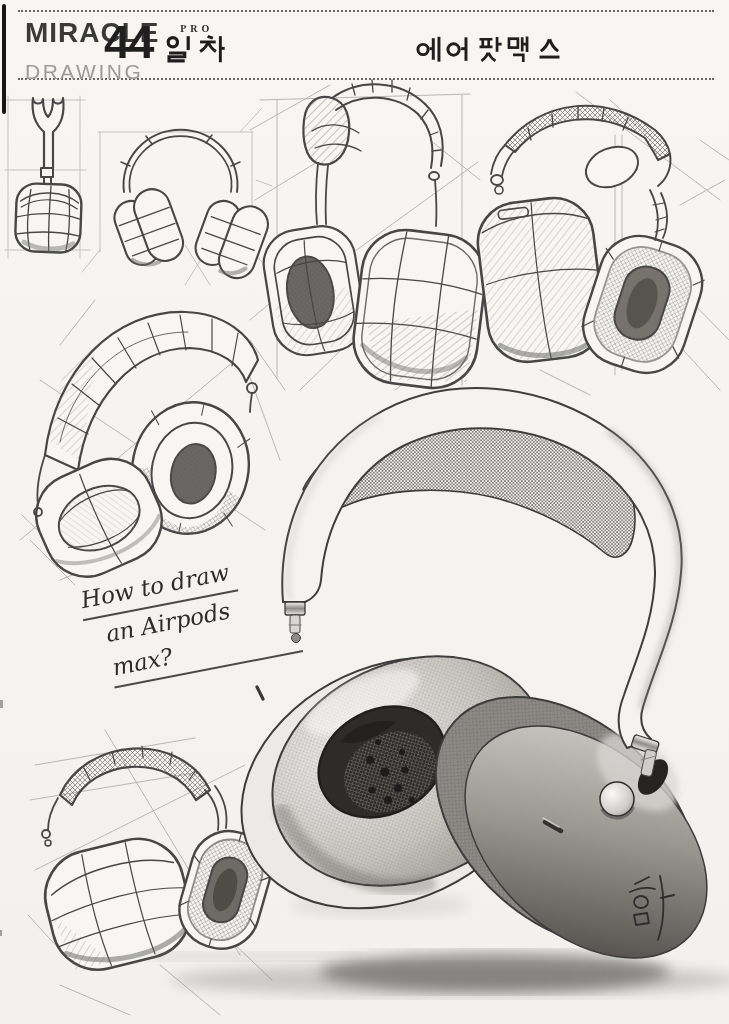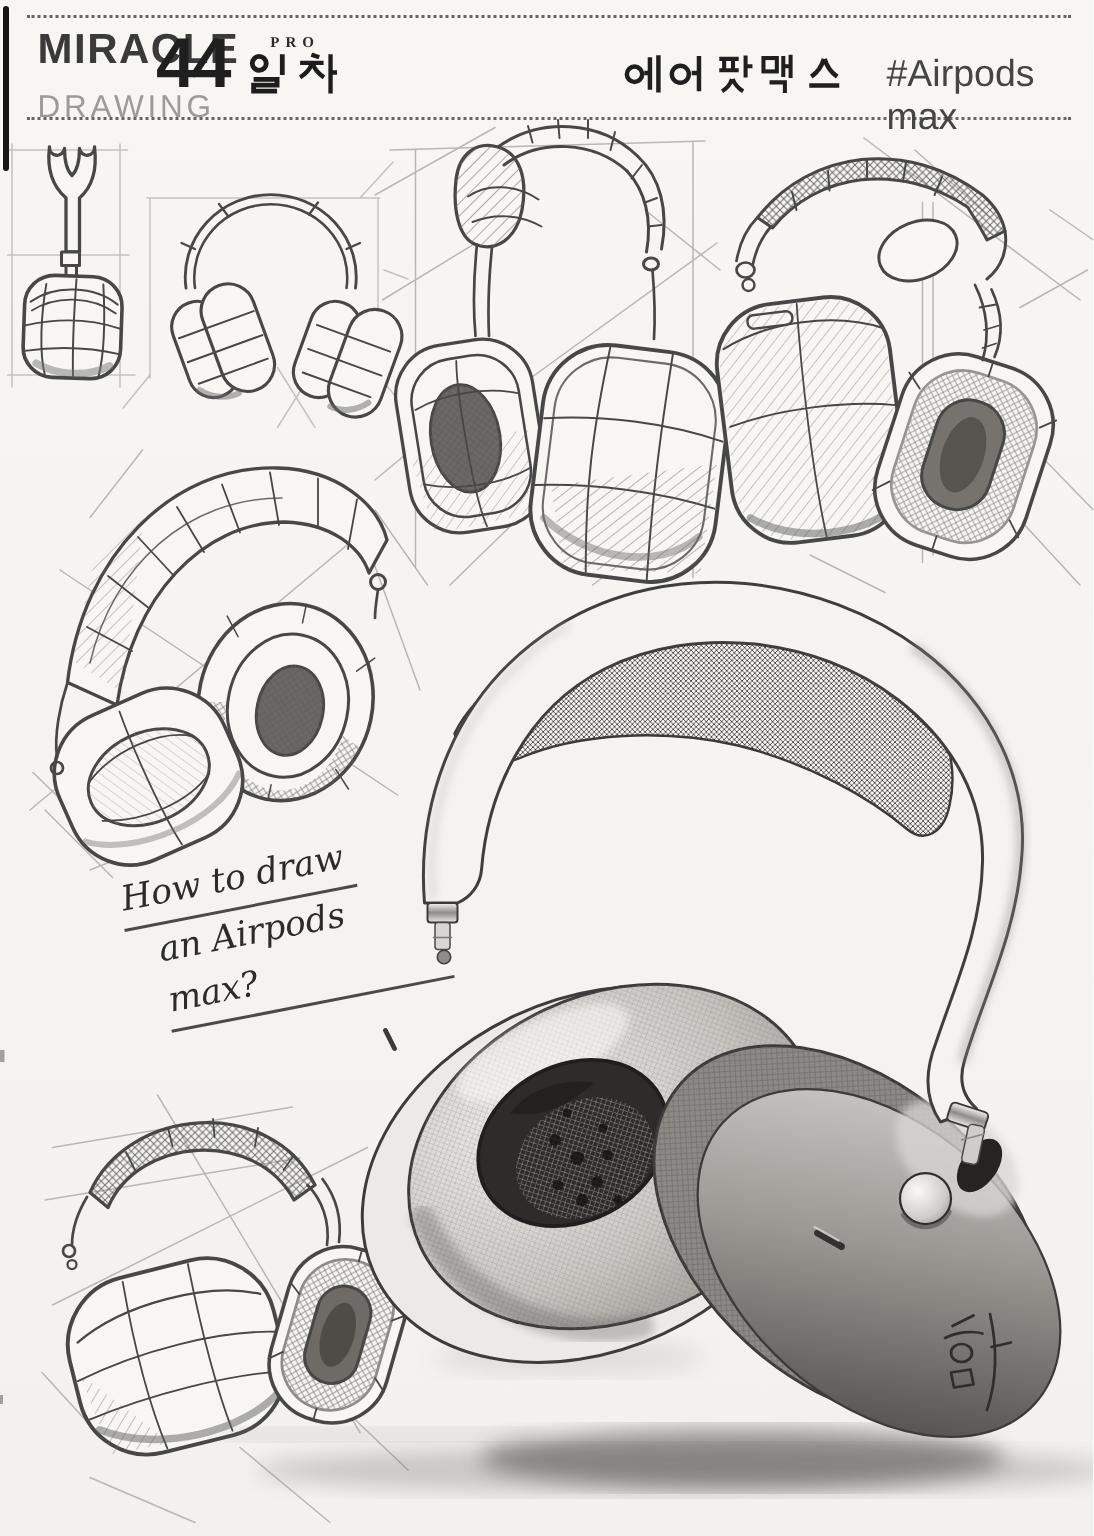--- a/index.html
+++ b/index.html
@@ -122,21 +122,20 @@
       </svg>
 
       <svg viewBox="0 0 100 100" width="27" height="27">
         <g fill="none" stroke="#1f1f1f" stroke-width="11">
           <path d="M49,12 C44,30 32,46 18,56 M51,12 C56,30 68,46 82,56"></path>
             <path d="M13,78 H87"></path>
         </g>
       </svg>
     </div>
 
-    <div id="hashtag">#Airpods max</div>
   </div>
 
   <svg id="art" width="729" height="1024" viewBox="0 0 729 1024">
     <defs>
       <pattern id="hatch" width="6" height="6" patternUnits="userSpaceOnUse" patternTransform="rotate(45)">
         <line x1="0" y1="0" x2="0" y2="6" stroke="#6d6d6d" stroke-width="1"></line>
       </pattern>
       <pattern id="hatchL" width="5" height="5" patternUnits="userSpaceOnUse" patternTransform="rotate(-30)">
         <line x1="0" y1="0" x2="0" y2="5" stroke="#9b9894" stroke-width="0.8"></line>
       </pattern>

